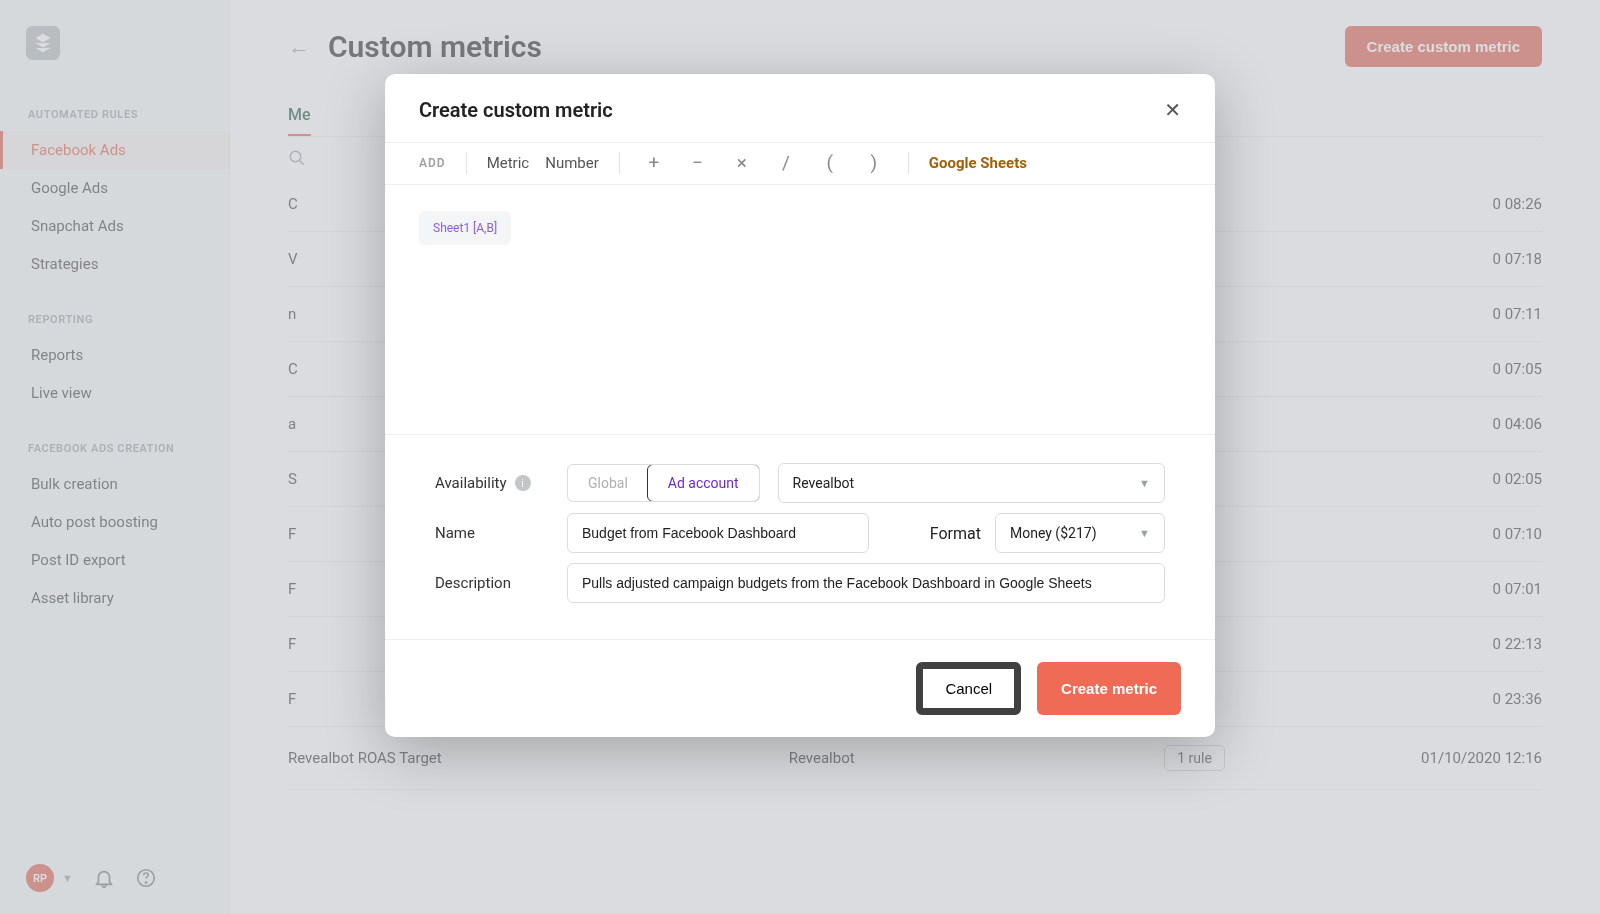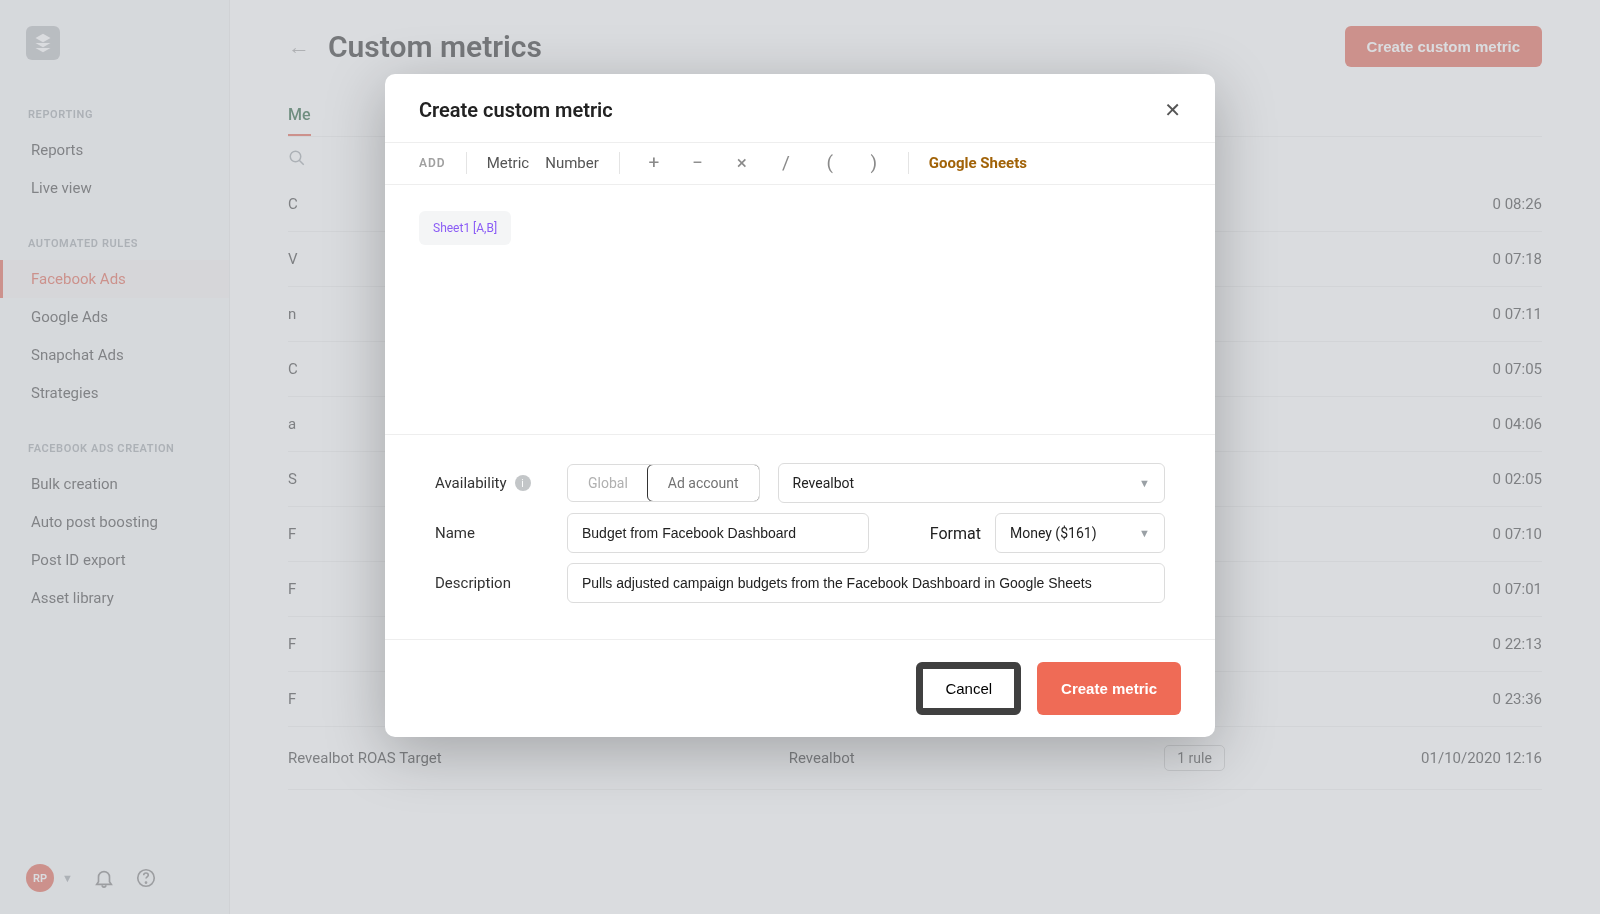--- a/index.html
+++ b/index.html
@@ -142,21 +142,21 @@
     border-radius:6px;
     padding:10px 14px;
     font-size:12px; color:#8b5cf6;
   }
   .form-section { padding: 18px 34px 26px; border-bottom:1px solid #eee;}
   .form-row { display:flex; align-items:center; margin: 10px 16px;}
   .form-label { width:132px; font-size:15px; color:#333; display:flex; align-items:center; gap:8px;}
   .info-dot { width:16px;height:16px;border-radius:50%;background:#c3c6c8;display:inline-flex;align-items:center;justify-content:center;color:#fff;font-size:10px;}
   .seg-toggle { display:flex; border:1px solid #dcdcdc; border-radius:6px; overflow:hidden;}
   .seg-toggle .seg { padding:10px 20px; font-size:14px; color:#b0b0b0; cursor:pointer;}
-  .seg.selected { color:#737373; border:1px solid #333; border-radius:6px; margin:-1px;}
+  .seg.selected { color:#6d28d9; border:1px solid #333; border-radius:6px; margin:-1px;}
   .select-box, .text-input {
     border:1px solid #dcdcdc; border-radius:6px;
     padding: 11px 14px; font-size:14px; color:#222;
     background:#fff;
   }
   .select-box { display:flex; align-items:center; justify-content:space-between;}
   .select-box .chev { color:#9aa0a5; font-size:11px; margin-left:10px;}
   .acc-select { flex:1; margin-left:18px;}
   .name-input { width:302px;}
   .format-group { margin-left:auto; display:flex; align-items:center; gap:14px;}
@@ -182,31 +182,31 @@
   <aside class="sidebar">
     <div class="logo-wrap">
       <div class="logo">
         <svg viewBox="0 0 24 24">
             <path d="M3 6l9 5 9-5-9-5-9 5zm0 6l9 5 9-5M3 18l9 5 9-5"></path>
           </svg>
       </div>
     </div>
 
     <div class="side-section">
-      <div class="side-heading">REPORTING</div>
-      <div class="side-item">Reports</div>
-      <div class="side-item">Live view</div>
-    </div>
-
-    <div class="side-section">
       <div class="side-heading">AUTOMATED RULES</div>
       <div class="side-item active">Facebook Ads</div>
       <div class="side-item">Google Ads</div>
       <div class="side-item">Snapchat Ads</div>
       <div class="side-item">Strategies</div>
+    </div>
+
+    <div class="side-section">
+      <div class="side-heading">REPORTING</div>
+      <div class="side-item">Reports</div>
+      <div class="side-item">Live view</div>
     </div>
 
     <div class="side-section">
       <div class="side-heading">FACEBOOK ADS CREATION</div>
       <div class="side-item">Bulk creation</div>
       <div class="side-item">Auto post boosting</div>
       <div class="side-item">Post ID export</div>
       <div class="side-item">Asset library</div>
     </div>
 
@@ -367,21 +367,21 @@
           <span class="chev">▼</span>
         </div>
       </div>
 
       <div class="form-row">
         <div class="form-label">Name</div>
         <input class="text-input name-input" value="Budget from Facebook Dashboard" style="">
         <div class="format-group">
           <span>Format</span>
           <div class="select-box" style="width:170px;">
-            <span>Money ($161)</span>
+            <span>Money ($217)</span>
             <span class="chev">▼</span>
           </div>
         </div>
       </div>
 
       <div class="form-row">
         <div class="form-label">Description</div>
         <input class="text-input desc-input" value="Pulls adjusted campaign budgets from the Facebook Dashboard in Google Sheets" style="">
       </div>
     </div>

